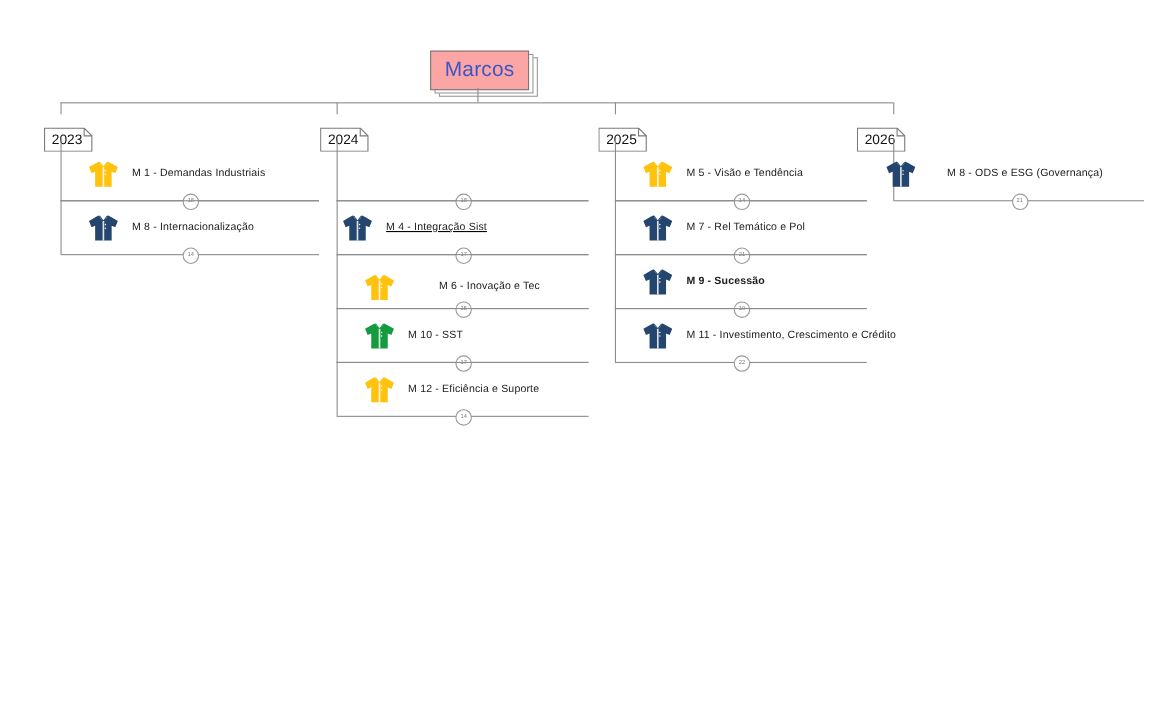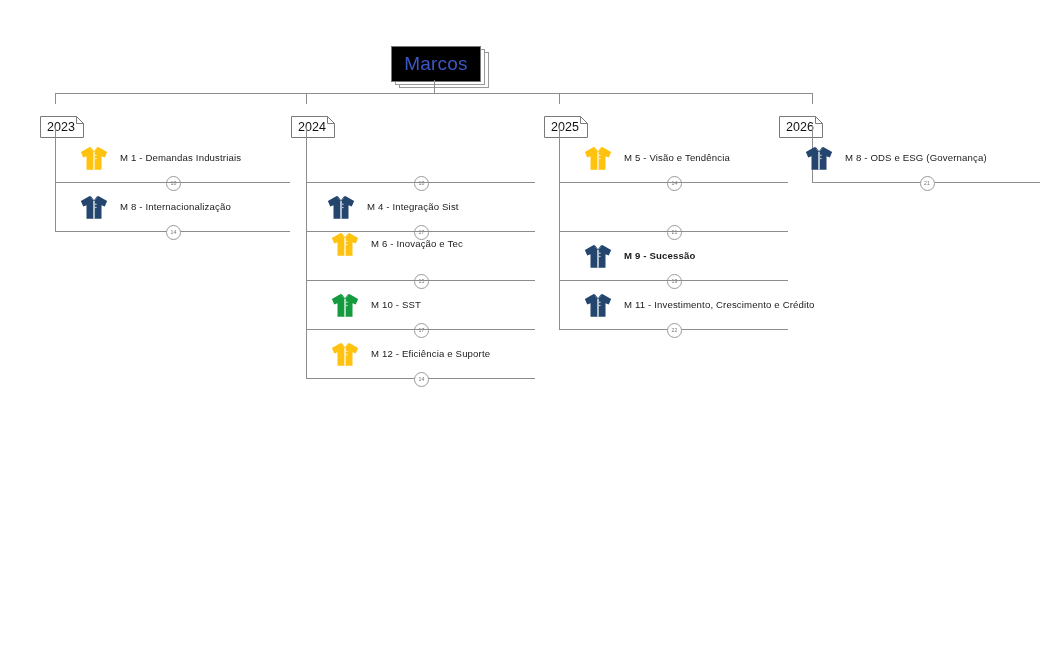--- a/index.html
+++ b/index.html
@@ -1,19 +1,19 @@
 <!DOCTYPE html>
 <html><head>
 <meta charset="utf-8">
 <style>
   html,body{margin:0;padding:0;}
   body{width:1050px;height:650px;background:#ffffff;font-family:"Liberation Sans",sans-serif;position:relative;overflow:hidden;}
   #stage{position:absolute;left:0;top:0;width:1050px;height:650px;}
   .title-shadow{position:absolute;border:1px solid #9a9a9a;background:#ffffff;}
-  .title-box{position:absolute;border:1px solid #7a7a7a;background:#000000;display:flex;align-items:center;justify-content:center;}
+  .title-box{position:absolute;border:1px solid #7a7a7a;background:#fca5a5;display:flex;align-items:center;justify-content:center;}
   .title-text{color:#3B57C4;font-size:19px;letter-spacing:.2px;}
 
   
   .ln{position:absolute;background:#8c8c8c;}
 
   
   .year{position:absolute;width:48px;height:22px;margin-top:12px;}
   .year svg{position:absolute;left:0;top:0;}
   .year .ylabel{position:absolute;left:0;top:0;width:42px;height:22px;display:flex;align-items:center;justify-content:center;
     font-size:12.5px;color:#111;font-weight:400;}
@@ -79,35 +79,35 @@
       <svg width="48" height="22" viewBox="0 0 48 22">
         <path d="M0.5,0.5 L36.5,0.5 L43.5,7.5 L43.5,21.5 L0.5,21.5 Z" fill="#ffffff" stroke="#7a7a7a" stroke-width="1"></path>
         <path d="M36.5,0.5 L36.5,7.5 L43.5,7.5" fill="none" stroke="#7a7a7a" stroke-width="1"></path>
       </svg>
       <div class="ylabel">2024</div>
     </div>
     <div class="ln" style="left: 306px; top: 126px; width: 1px; height: 252px; background: rgb(140, 140, 140);"></div>
     <div class="ln" style="left: 306px; top: 182px; width: 229px; height: 1px; background: rgb(140, 140, 140);"></div>
     <div class="badge" style="left: 414px; top: 176px;">18</div>
     <div class="ln" style="left: 306px; top: 182px; width: 229px; height: 1px; background: rgb(140, 140, 140);"></div>
-    <div class="ms" style="left: 326px; top: 186px; height: 41px;">
+    <div class="ms" style="left: 310px; top: 186px; height: 41px; text-decoration: underline;">
       <span class="shirt"><svg viewBox="0 0 64 64" width="30" height="30">
           <path d="M24 8 L18 11 L4 19 L9 31 L16 28 L16 57 L48 57 L48 28 L55 31 L60 19 L46 11 L40 8 L38 13 L32 19 L26 13 Z" fill="#23456E"></path>
           <path d="M24 8 L32 19 L40 8" fill="#ffffff" opacity="0.95"></path>
           <path d="M25.5 9 L32 17.5 L38.5 9 L40 10 L32 20.5 L24 10 Z" fill="#23456E"></path>
           <rect x="30.4" y="19" width="3.2" height="38" fill="#ffffff" opacity="0.85"></rect>
           <circle cx="36" cy="26" r="1.5" fill="#ffffff" opacity="0.9"></circle>
           <circle cx="36" cy="33" r="1.5" fill="#ffffff" opacity="0.9"></circle>
         </svg></span>
       <span class="mlabel">M 4 - Integração Sist</span>
     </div>
     <div class="ln" style="left: 306px; top: 231px; width: 229px; height: 1px; background: rgb(140, 140, 140);"></div>
     <div class="badge" style="left: 414px; top: 225px;">17</div>
     <div class="ln" style="left: 306px; top: 231px; width: 229px; height: 1px; background: rgb(140, 140, 140);"></div>
-    <div class="ms" style="left: 330px; top: 223px; height: 41px;">
+    <div class="ms" style="left: 330px; top: 240px; height: 41px; gap: 28px;">
       <span class="shirt"><svg viewBox="0 0 64 64" width="30" height="30">
           <path d="M24 8 L18 11 L4 19 L9 31 L16 28 L16 57 L48 57 L48 28 L55 31 L60 19 L46 11 L40 8 L38 13 L32 19 L26 13 Z" fill="#FFC20E"></path>
           <path d="M24 8 L32 19 L40 8" fill="#ffffff" opacity="0.95"></path>
           <path d="M25.5 9 L32 17.5 L38.5 9 L40 10 L32 20.5 L24 10 Z" fill="#FFC20E"></path>
           <rect x="30.4" y="19" width="3.2" height="38" fill="#ffffff" opacity="0.85"></rect>
           <circle cx="36" cy="26" r="1.5" fill="#ffffff" opacity="0.9"></circle>
           <circle cx="36" cy="33" r="1.5" fill="#ffffff" opacity="0.9"></circle>
         </svg></span>
       <span class="mlabel">M 6 - Inovação e Tec</span>
     </div>
@@ -157,20 +157,31 @@
           <path d="M25.5 9 L32 17.5 L38.5 9 L40 10 L32 20.5 L24 10 Z" fill="#FFC20E"></path>
           <rect x="30.4" y="19" width="3.2" height="38" fill="#ffffff" opacity="0.85"></rect>
           <circle cx="36" cy="26" r="1.5" fill="#ffffff" opacity="0.9"></circle>
           <circle cx="36" cy="33" r="1.5" fill="#ffffff" opacity="0.9"></circle>
         </svg></span>
       <span class="mlabel">M 5 - Visão e Tendência</span>
     </div>
     <div class="ln" style="left: 559px; top: 182px; width: 229px; height: 1px; background: rgb(140, 140, 140);"></div>
     <div class="badge" style="left: 667px; top: 176px;">14</div>
     <div class="ln" style="left: 559px; top: 182px; width: 229px; height: 1px; background: rgb(140, 140, 140);"></div>
+    <div class="ms" style="left: 583px; top: 186px; height: 41px;">
+      <span class="shirt"><svg viewBox="0 0 64 64" width="30" height="30">
+          <path d="M24 8 L18 11 L4 19 L9 31 L16 28 L16 57 L48 57 L48 28 L55 31 L60 19 L46 11 L40 8 L38 13 L32 19 L26 13 Z" fill="#23456E"></path>
+          <path d="M24 8 L32 19 L40 8" fill="#ffffff" opacity="0.95"></path>
+          <path d="M25.5 9 L32 17.5 L38.5 9 L40 10 L32 20.5 L24 10 Z" fill="#23456E"></path>
+          <rect x="30.4" y="19" width="3.2" height="38" fill="#ffffff" opacity="0.85"></rect>
+          <circle cx="36" cy="26" r="1.5" fill="#ffffff" opacity="0.9"></circle>
+          <circle cx="36" cy="33" r="1.5" fill="#ffffff" opacity="0.9"></circle>
+        </svg></span>
+      <span class="mlabel">M 7 - Rel Temático e Pol</span>
+    </div>
     <div class="ln" style="left: 559px; top: 231px; width: 229px; height: 1px; background: rgb(140, 140, 140);"></div>
     <div class="badge" style="left: 667px; top: 225px;">21</div>
     <div class="ln" style="left: 559px; top: 231px; width: 229px; height: 1px; background: rgb(140, 140, 140);"></div>
     <div class="ms" style="left: 583px; top: 235px; height: 41px; font-weight: bold;">
       <span class="shirt"><svg viewBox="0 0 64 64" width="30" height="30">
           <path d="M24 8 L18 11 L4 19 L9 31 L16 28 L16 57 L48 57 L48 28 L55 31 L60 19 L46 11 L40 8 L38 13 L32 19 L26 13 Z" fill="#23456E"></path>
           <path d="M24 8 L32 19 L40 8" fill="#ffffff" opacity="0.95"></path>
           <path d="M25.5 9 L32 17.5 L38.5 9 L40 10 L32 20.5 L24 10 Z" fill="#23456E"></path>
           <rect x="30.4" y="19" width="3.2" height="38" fill="#ffffff" opacity="0.85"></rect>
           <circle cx="36" cy="26" r="1.5" fill="#ffffff" opacity="0.9"></circle>
@@ -196,21 +207,21 @@
     <div class="badge" style="left: 667px; top: 323px;">22</div>
     <div class="ln" style="left: 812px; top: 93px; width: 1px; height: 11px; background: rgb(140, 140, 140);"></div>
     <div class="year" style="left: 779px; top: 104px; text-decoration: underline;">
       <svg width="48" height="22" viewBox="0 0 48 22">
         <path d="M0.5,0.5 L36.5,0.5 L43.5,7.5 L43.5,21.5 L0.5,21.5 Z" fill="#ffffff" stroke="#7a7a7a" stroke-width="1"></path>
         <path d="M36.5,0.5 L36.5,7.5 L43.5,7.5" fill="none" stroke="#7a7a7a" stroke-width="1"></path>
       </svg>
       <div class="ylabel">2026</div>
     </div>
     <div class="ln" style="left: 812px; top: 126px; width: 1px; height: 56px; background: rgb(140, 140, 140);"></div>
-    <div class="ms" style="left: 804px; top: 137px; height: 41px;">
+    <div class="ms" style="left: 804px; top: 137px; height: 41px; gap: 16px;">
       <span class="shirt"><svg viewBox="0 0 64 64" width="30" height="30">
           <path d="M24 8 L18 11 L4 19 L9 31 L16 28 L16 57 L48 57 L48 28 L55 31 L60 19 L46 11 L40 8 L38 13 L32 19 L26 13 Z" fill="#23456E"></path>
           <path d="M24 8 L32 19 L40 8" fill="#ffffff" opacity="0.95"></path>
           <path d="M25.5 9 L32 17.5 L38.5 9 L40 10 L32 20.5 L24 10 Z" fill="#23456E"></path>
           <rect x="30.4" y="19" width="3.2" height="38" fill="#ffffff" opacity="0.85"></rect>
           <circle cx="36" cy="26" r="1.5" fill="#ffffff" opacity="0.9"></circle>
           <circle cx="36" cy="33" r="1.5" fill="#ffffff" opacity="0.9"></circle>
         </svg></span>
       <span class="mlabel">M 8 - ODS e ESG (Governança)</span>
     </div>

